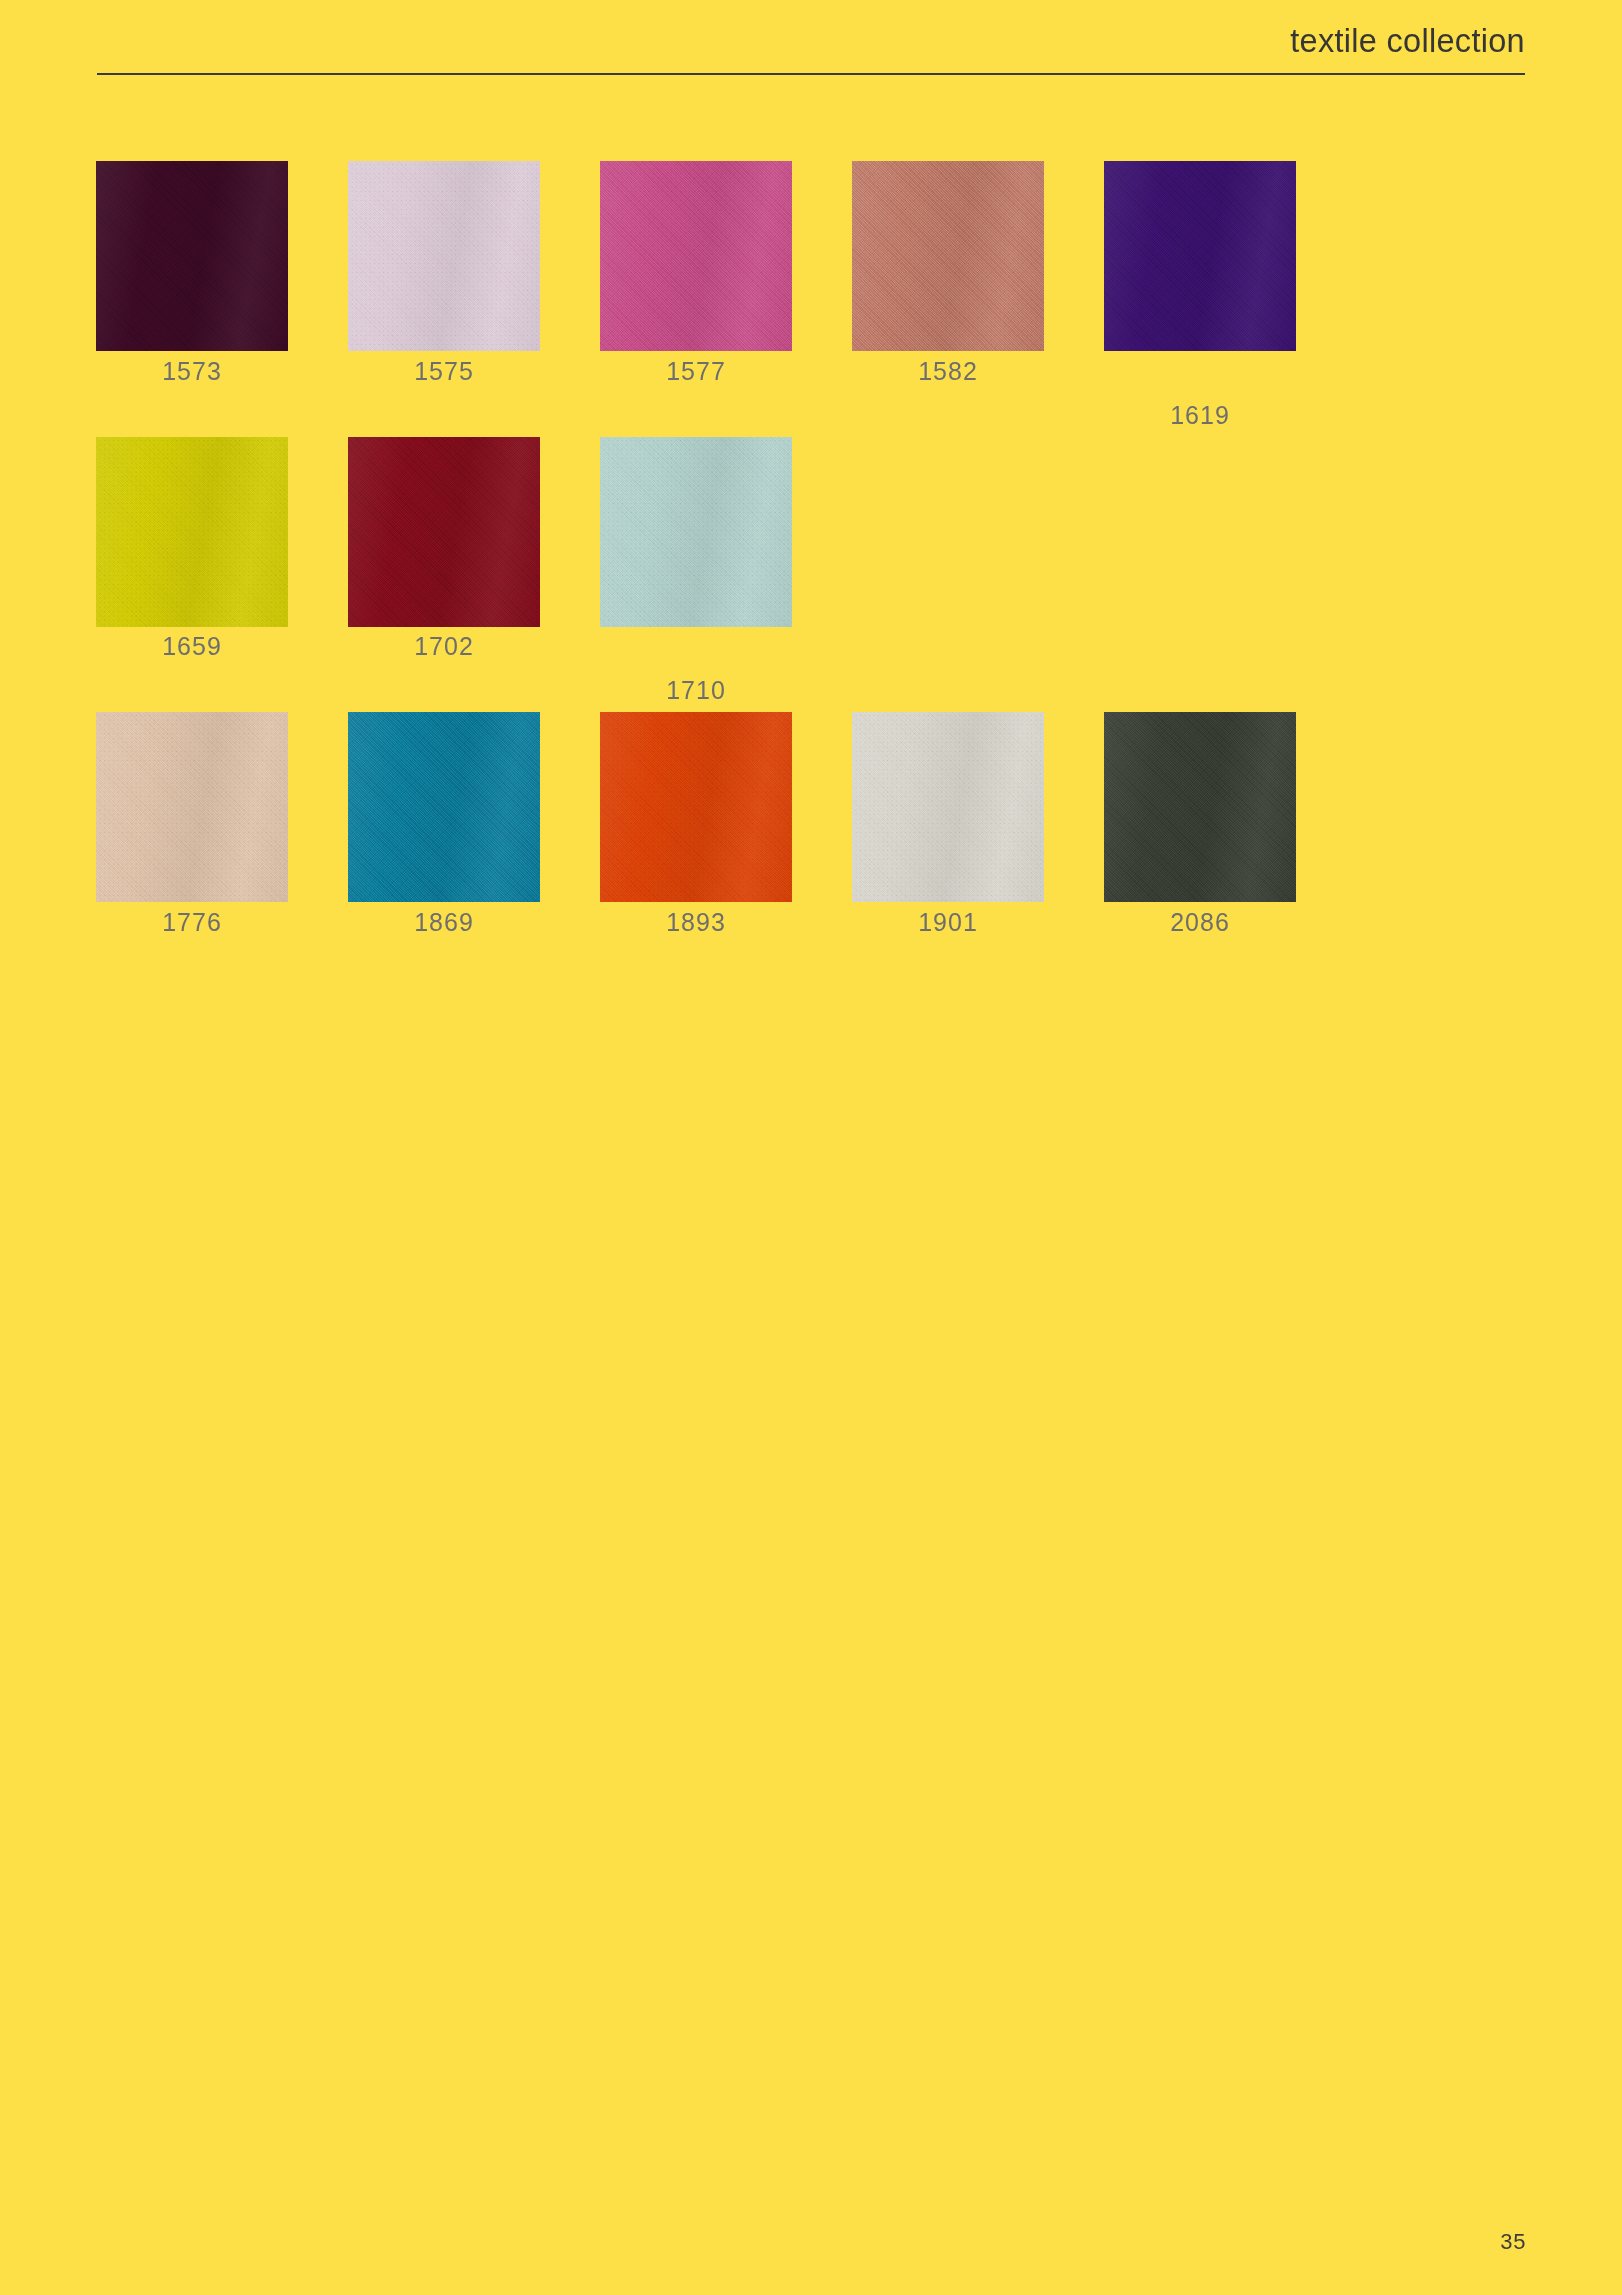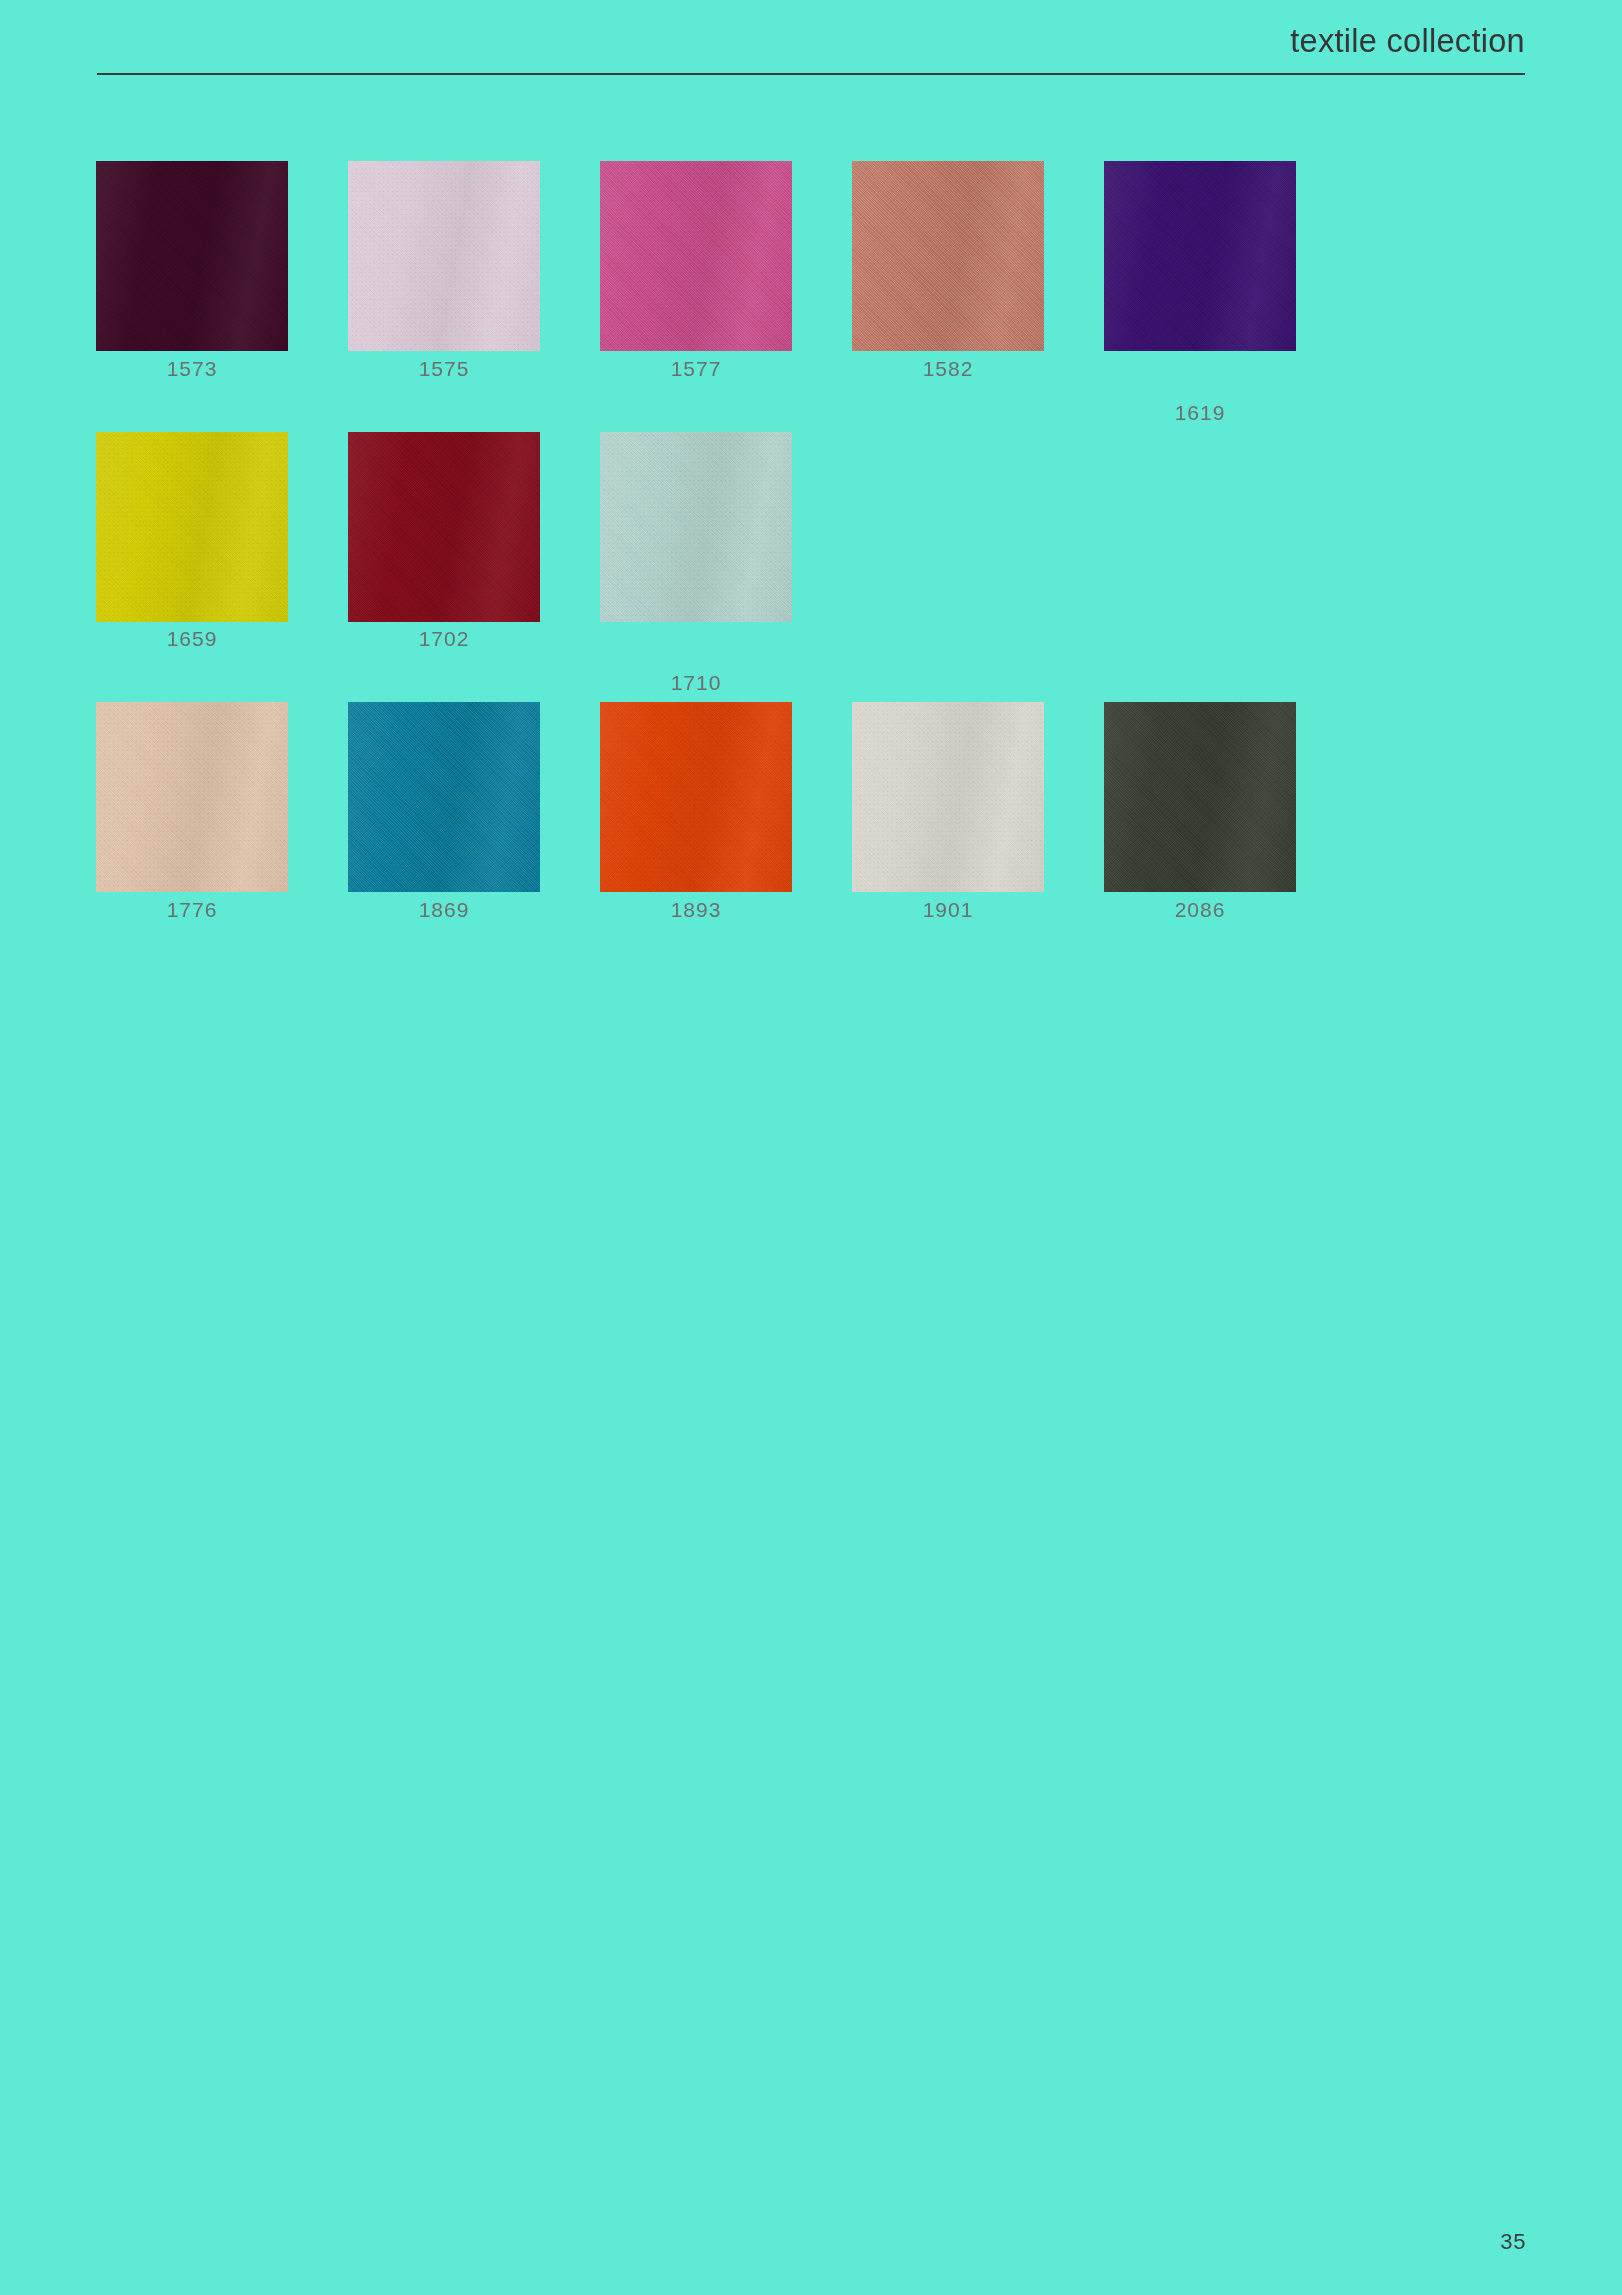--- a/index.html
+++ b/index.html
@@ -12,21 +12,21 @@
     width: 1623px;
     height: 2295px;
     position: relative;
     font-family: "Liberation Sans", sans-serif;
     -webkit-font-smoothing: antialiased;
   }
 
   .page {
     position: absolute;
     inset: 0;
-    background: #5eead4;
+    background: #fde047;
   }
 
   
   .header {
     position: absolute;
     left: 97px;
     top: 25px;
     width: 1428px;
   }
   .header-title {
@@ -120,21 +120,21 @@
       repeating-linear-gradient(90deg,
         rgba(255,255,255,0.12) 0px,
         rgba(255,255,255,0.12) 1.3px,
         rgba(0,0,0,0.12) 1.3px,
         rgba(0,0,0,0.12) 2.6px);
   }
 
   .swatch-label {
     margin-top: 4.5px;
     font-family: "Liberation Sans", sans-serif;
-    font-size: 21px;
+    font-size: 25px;
     font-weight: 300;
     letter-spacing: 1px;
     color: #6e6e6e;
     text-align: left;
     line-height: 1.25;
   }
 
   
   .page-number {
     position: absolute;

